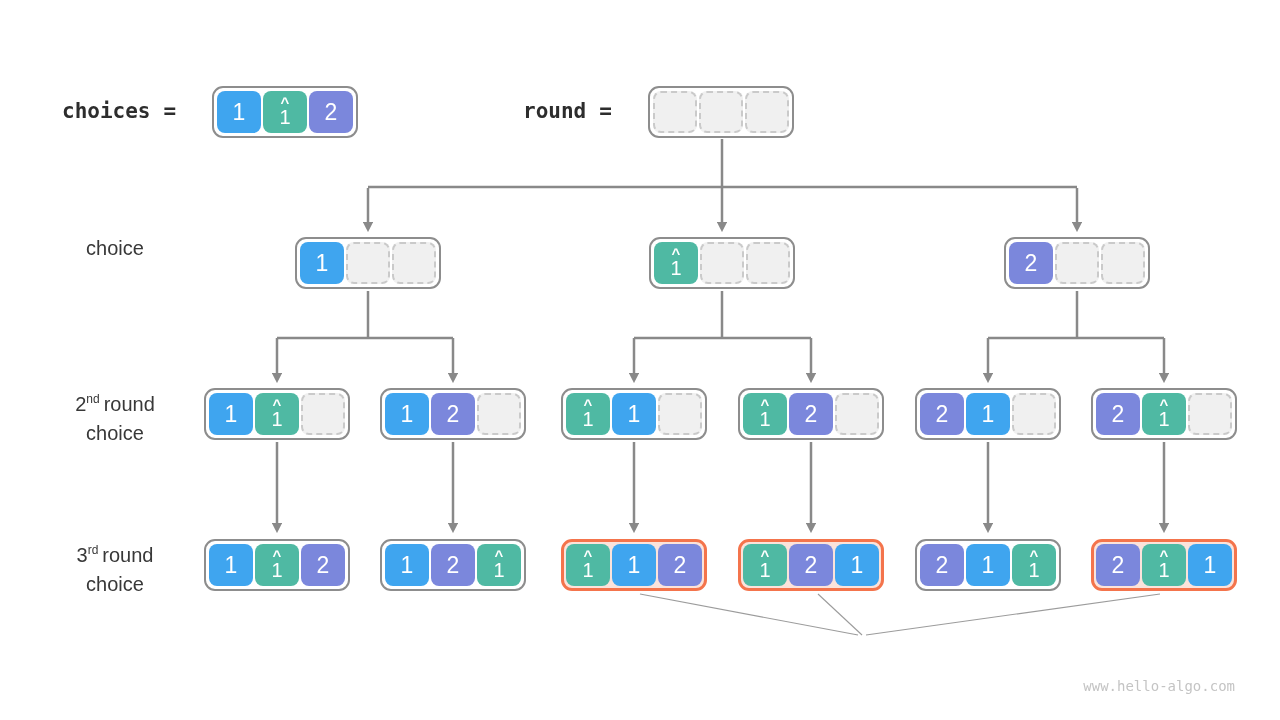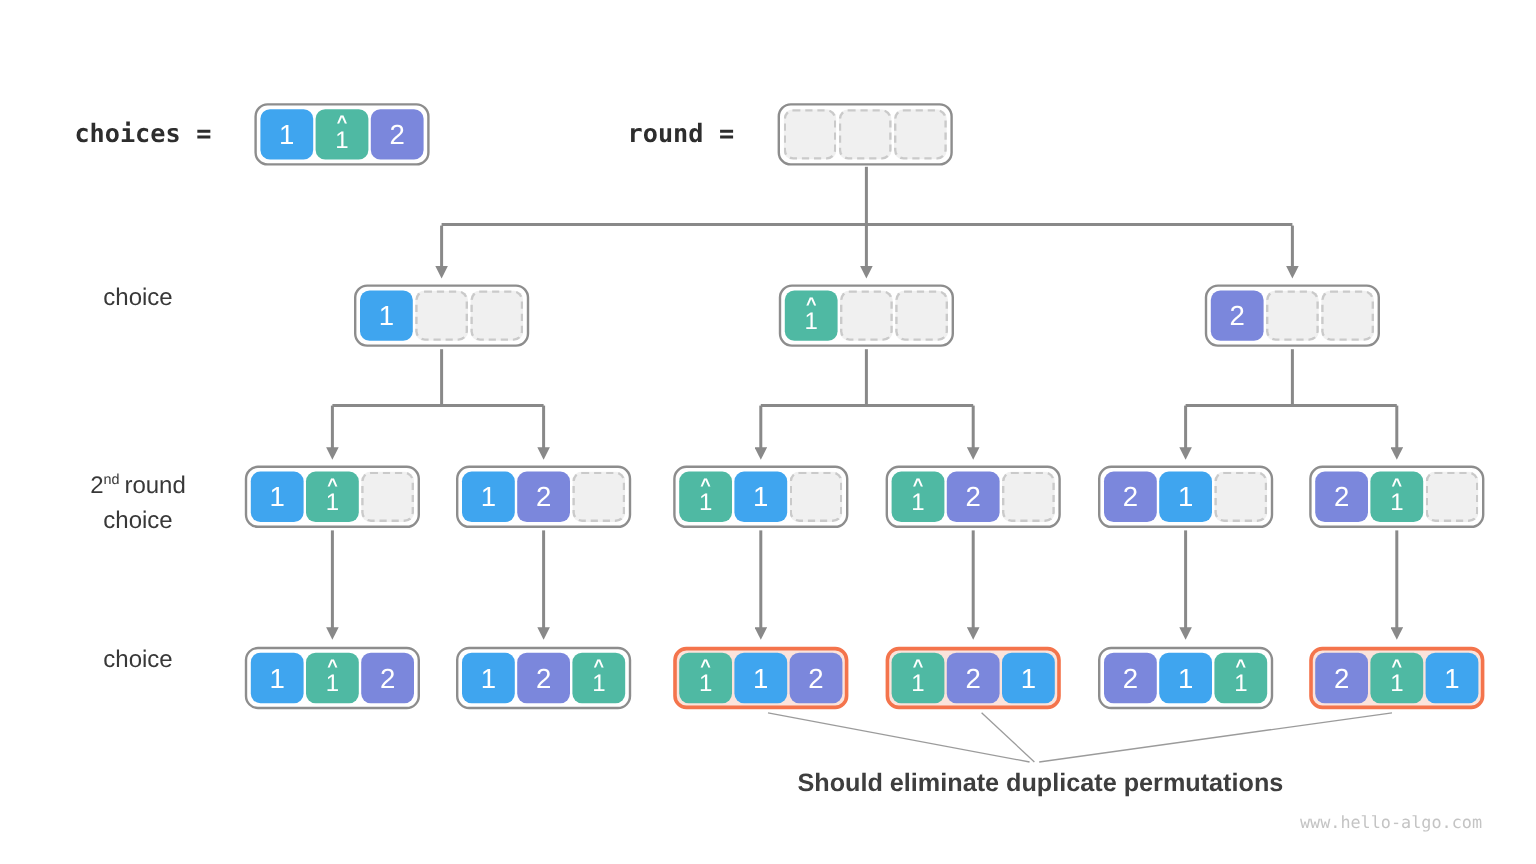--- a/index.html
+++ b/index.html
@@ -111,20 +111,21 @@
     </div>
 
   <div class="row-label" style="top:234px">
     <div>choice</div>
   </div>
   <div class="row-label" style="top:385px">
     <div><span>2</span><sup>nd</sup><span class="rest">round</span></div>
     <div>choice</div>
   </div>
   <div class="row-label" style="top:536px">
+    <div><span>3</span><sup>rd</sup><span class="rest">round</span></div>
     <div>choice</div>
   </div>
 
   <div class="abox" style="left:295px;  top:237px">
       <div class="cell blue">1</div>
       <div class="cell empty"></div>
       <div class="cell empty"></div>
     </div>
   <div class="abox" style="left:649px;  top:237px">
       <div class="cell teal">
@@ -225,15 +226,14 @@
     </div>
   <div class="abox dup" style="left:1091px; top:539px">
       <div class="cell purple">2</div>
       <div class="cell teal">
         <span class="hat">^</span>
         <span class="hatnum">1</span>
       </div>
       <div class="cell blue">1</div>
     </div>
 
-  <div class="note">Should eliminate duplicate permutations</div>
   <div class="watermark">www.hello-algo.com</div>
 </div>
 
 </body></html>

